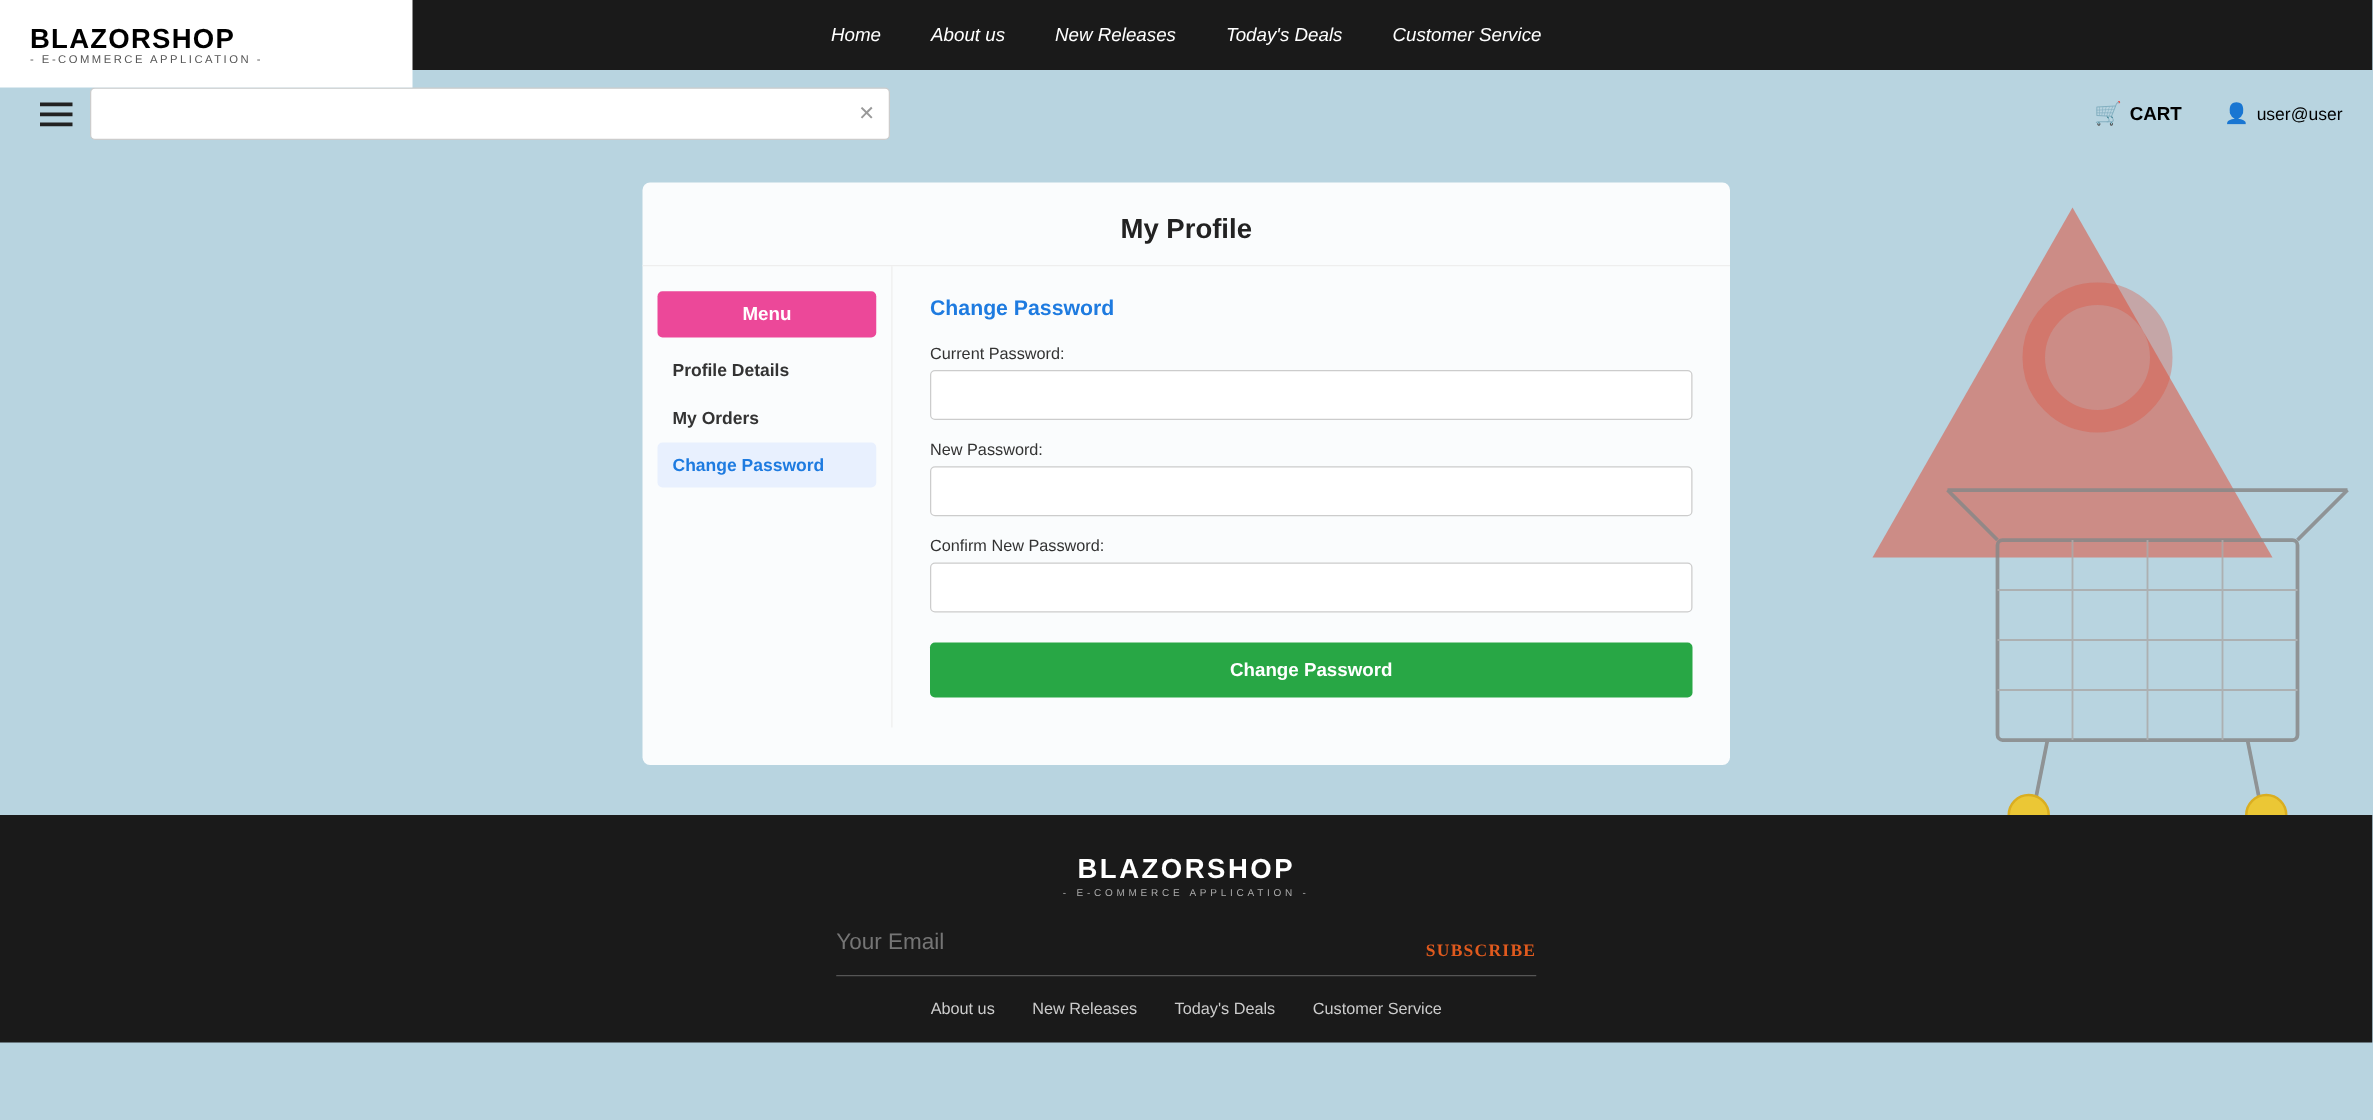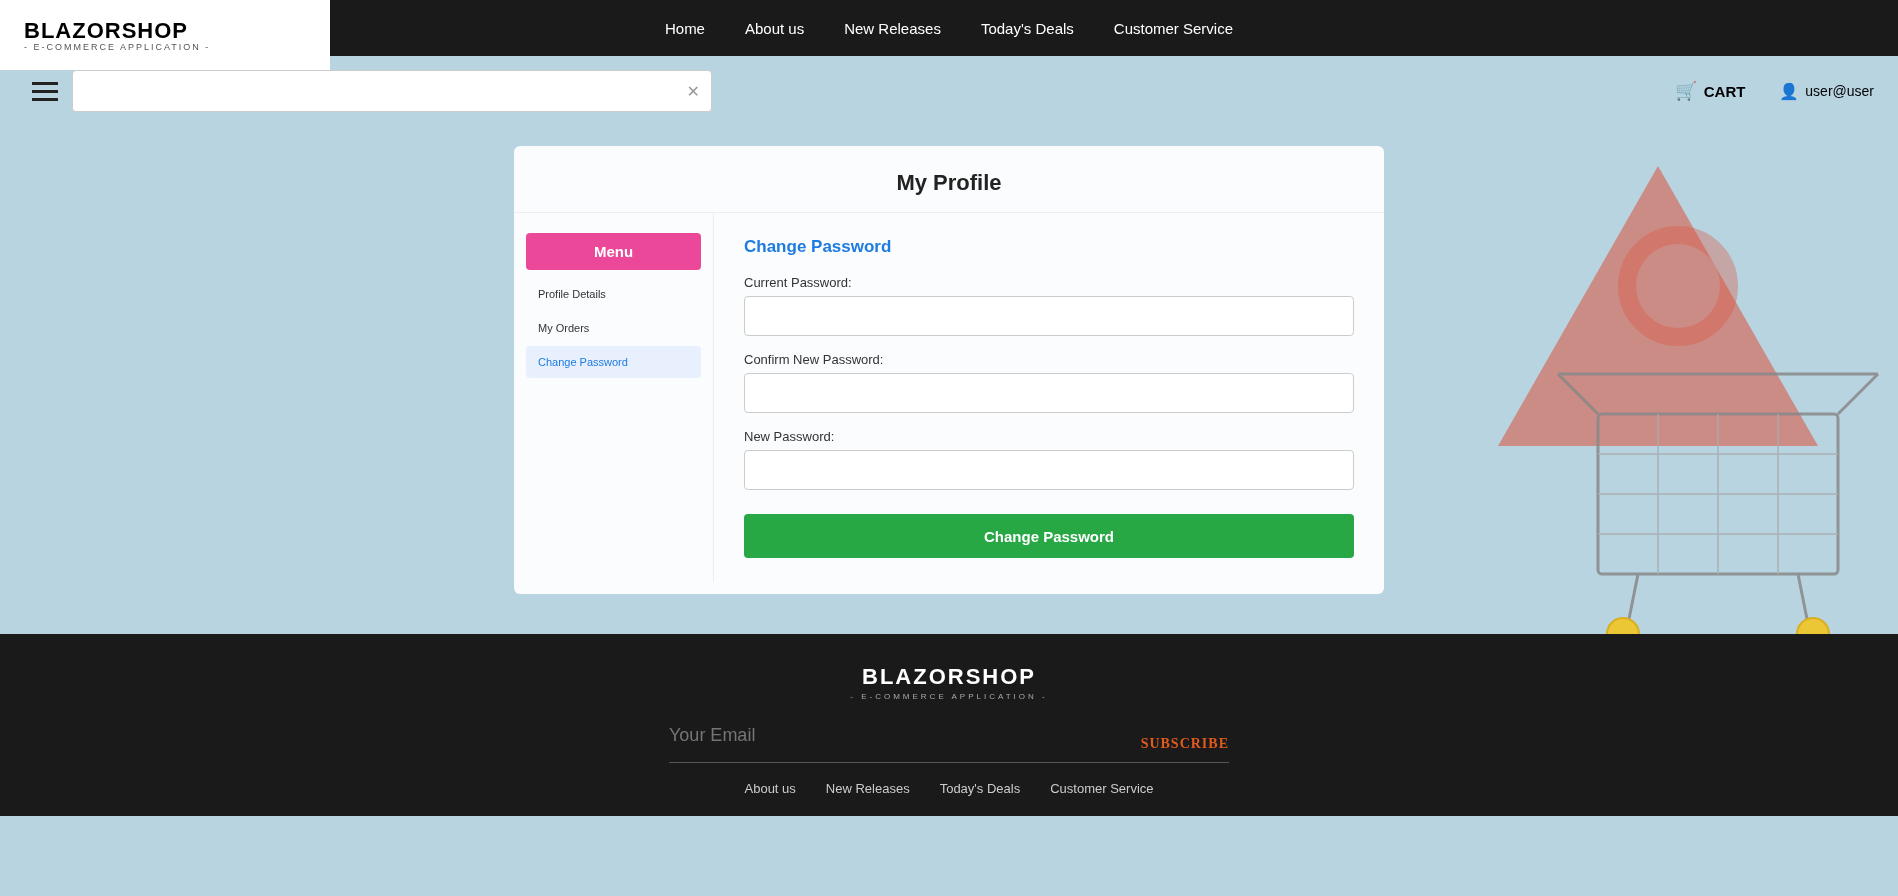--- a/index.html
+++ b/index.html
@@ -10,20 +10,21 @@
       background: #1a1a1a;
       display: flex;
       align-items: center;
       justify-content: center;
       height: 56px;
       position: relative;
     }
     .top-nav-links {
       display: flex;
       gap: 40px;
+      font-style: italic;
     }
     .top-nav-links a {
       color: #ffffff;
       text-decoration: none;
       font-size: 15px;
     }
 
     
     .logo-bar {
       background: #ffffff;
@@ -129,21 +130,21 @@
       padding: 20px 24px 40px;
       overflow: hidden;
     }
 
     
     .profile-card {
       background: rgba(255,255,255,0.92);
       border-radius: 6px;
       width: 870px;
       max-width: 100%;
-      padding: 0 0 12px 0;
+      padding: 0 0 30px 0;
       position: relative;
       z-index: 2;
     }
     .profile-title {
       text-align: center;
       font-size: 22px;
       font-weight: 600;
       color: #222;
       padding: 24px 0 16px;
       border-bottom: 1px solid #eee;
@@ -166,25 +167,26 @@
       text-align: center;
       padding: 10px 0;
       border-radius: 4px;
       font-weight: bold;
       font-size: 15px;
       cursor: pointer;
       margin-bottom: 8px;
     }
     .menu-item {
       padding: 10px 12px;
-      font-size: 11px;
+      font-size: 14px;
       color: #333;
       cursor: pointer;
       border-radius: 4px;
       margin-bottom: 2px;
+      font-weight: bold;
     }
     .menu-item.active {
       background: #e8f0fe;
       color: #1e7be0;
     }
 
     
     .profile-content {
       flex: 1;
       padding: 24px 30px;
@@ -391,25 +393,25 @@
         <div class="menu-item active">Change Password</div>
       </div>
 
       <div class="profile-content">
         <div class="section-title">Change Password</div>
         <div class="form-group">
           <label class="form-label">Current Password:</label>
           <input class="form-input" type="password" style="">
         </div>
         <div class="form-group">
-          <label class="form-label">Confirm New Password:</label>
+          <label class="form-label">New Password:</label>
           <input class="form-input" type="password" style="">
         </div>
         <div class="form-group">
-          <label class="form-label">New Password:</label>
+          <label class="form-label">Confirm New Password:</label>
           <input class="form-input" type="password" style="">
         </div>
         <button class="btn-change-password">Change Password</button>
       </div>
     </div>
   </div>
 </div>
 
 <div class="footer">
   <div class="footer-logo">BLAZORSHOP</div>

